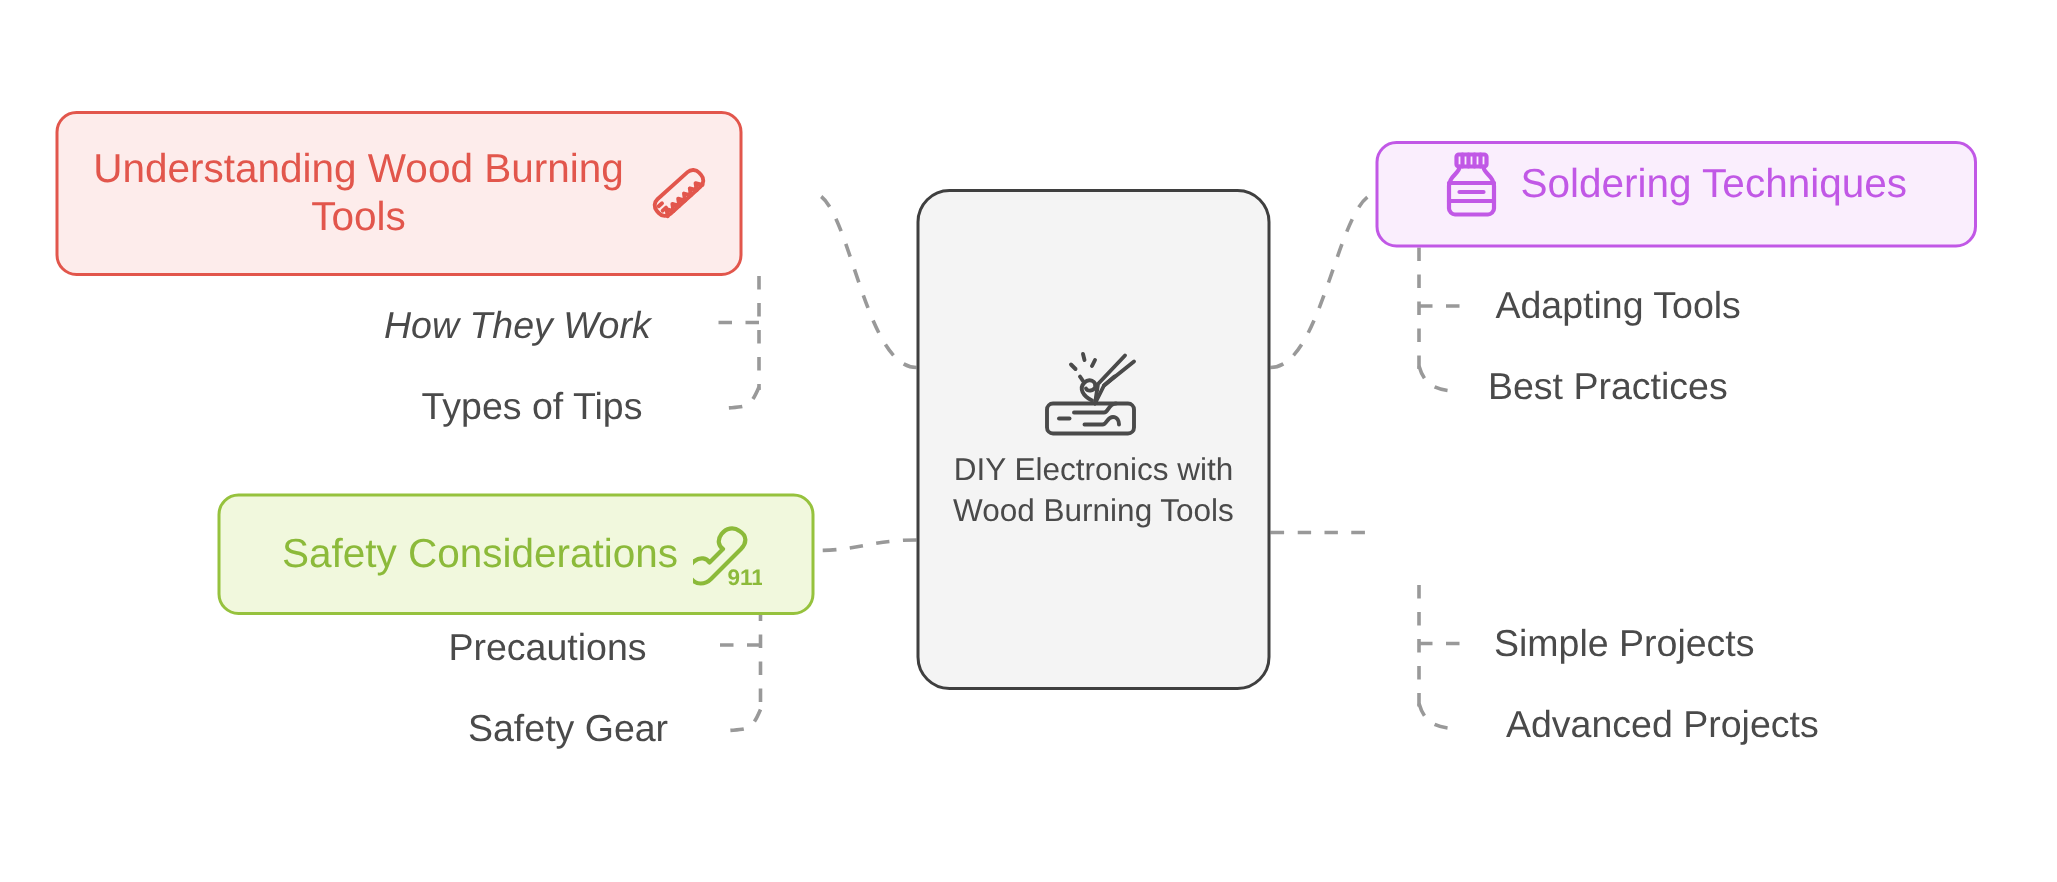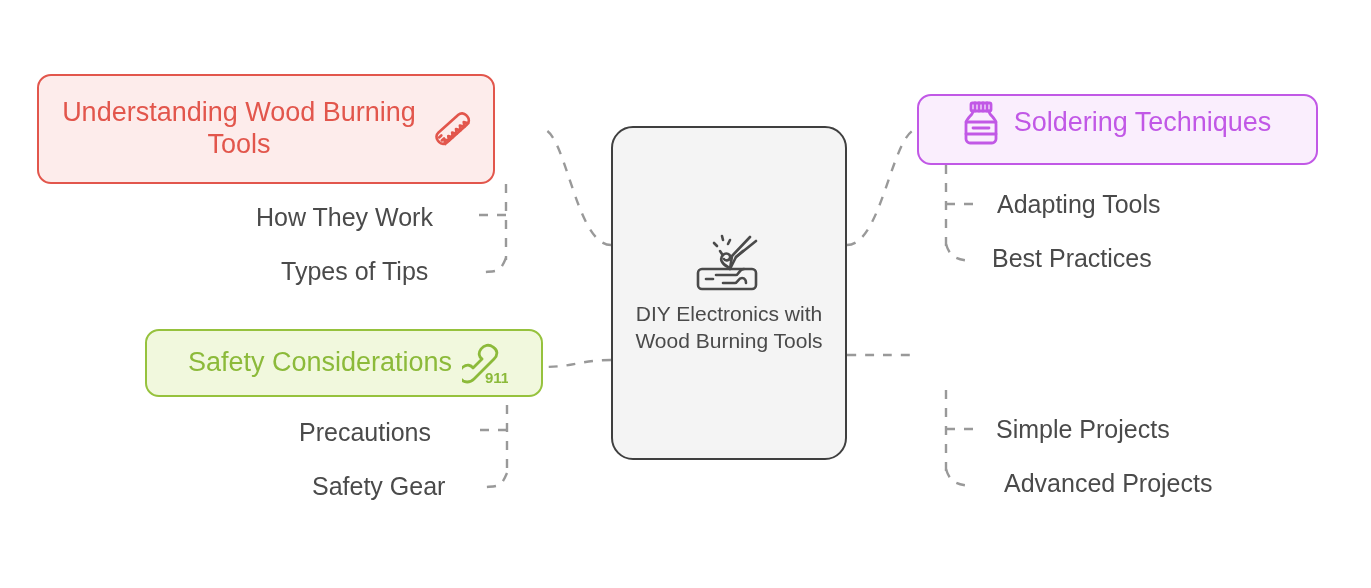--- a/index.html
+++ b/index.html
@@ -107,21 +107,21 @@
   #node-understanding .node-label {
     color: #e2564c;
     width: 400px;
   }
 
   
   #node-safety {
     left: 145px;
     top: 329px;
     width: 398px;
-    height: 68px;
+    height: 81px;
     background: #f1f8dd;
     border-color: #96c23d;
     padding: 0 14px 0 22px;
     gap: 10px;
   }
   #node-safety .node-label {
     color: #8cba3a;
   }
 
   
@@ -159,21 +159,21 @@
     position: absolute;
     z-index: 2;
     color: #4a4a4a;
     font-size: 25px;
     line-height: 1;
     white-space: nowrap;
   }
   .leaf.right  { text-align: left; }
   .leaf.left   { text-align: right; }
 
-  #leaf-how-they-work  { left: 256px; top: 205px; }
+  #leaf-how-they-work  { left: 256px; top: 205px; font-style: italic; }
   #leaf-types-of-tips  { left: 281px; top: 259px; }
   #leaf-precautions    { left: 299px; top: 420px; }
   #leaf-safety-gear    { left: 312px; top: 474px; }
 
   #leaf-adapting-tools     { left: 997px; top: 192px; }
   #leaf-best-practices     { left: 992px; top: 246px; }
   #leaf-simple-projects    { left: 996px; top: 417px; }
   #leaf-advanced-projects  { left: 1004px; top: 471px; }
 
   

